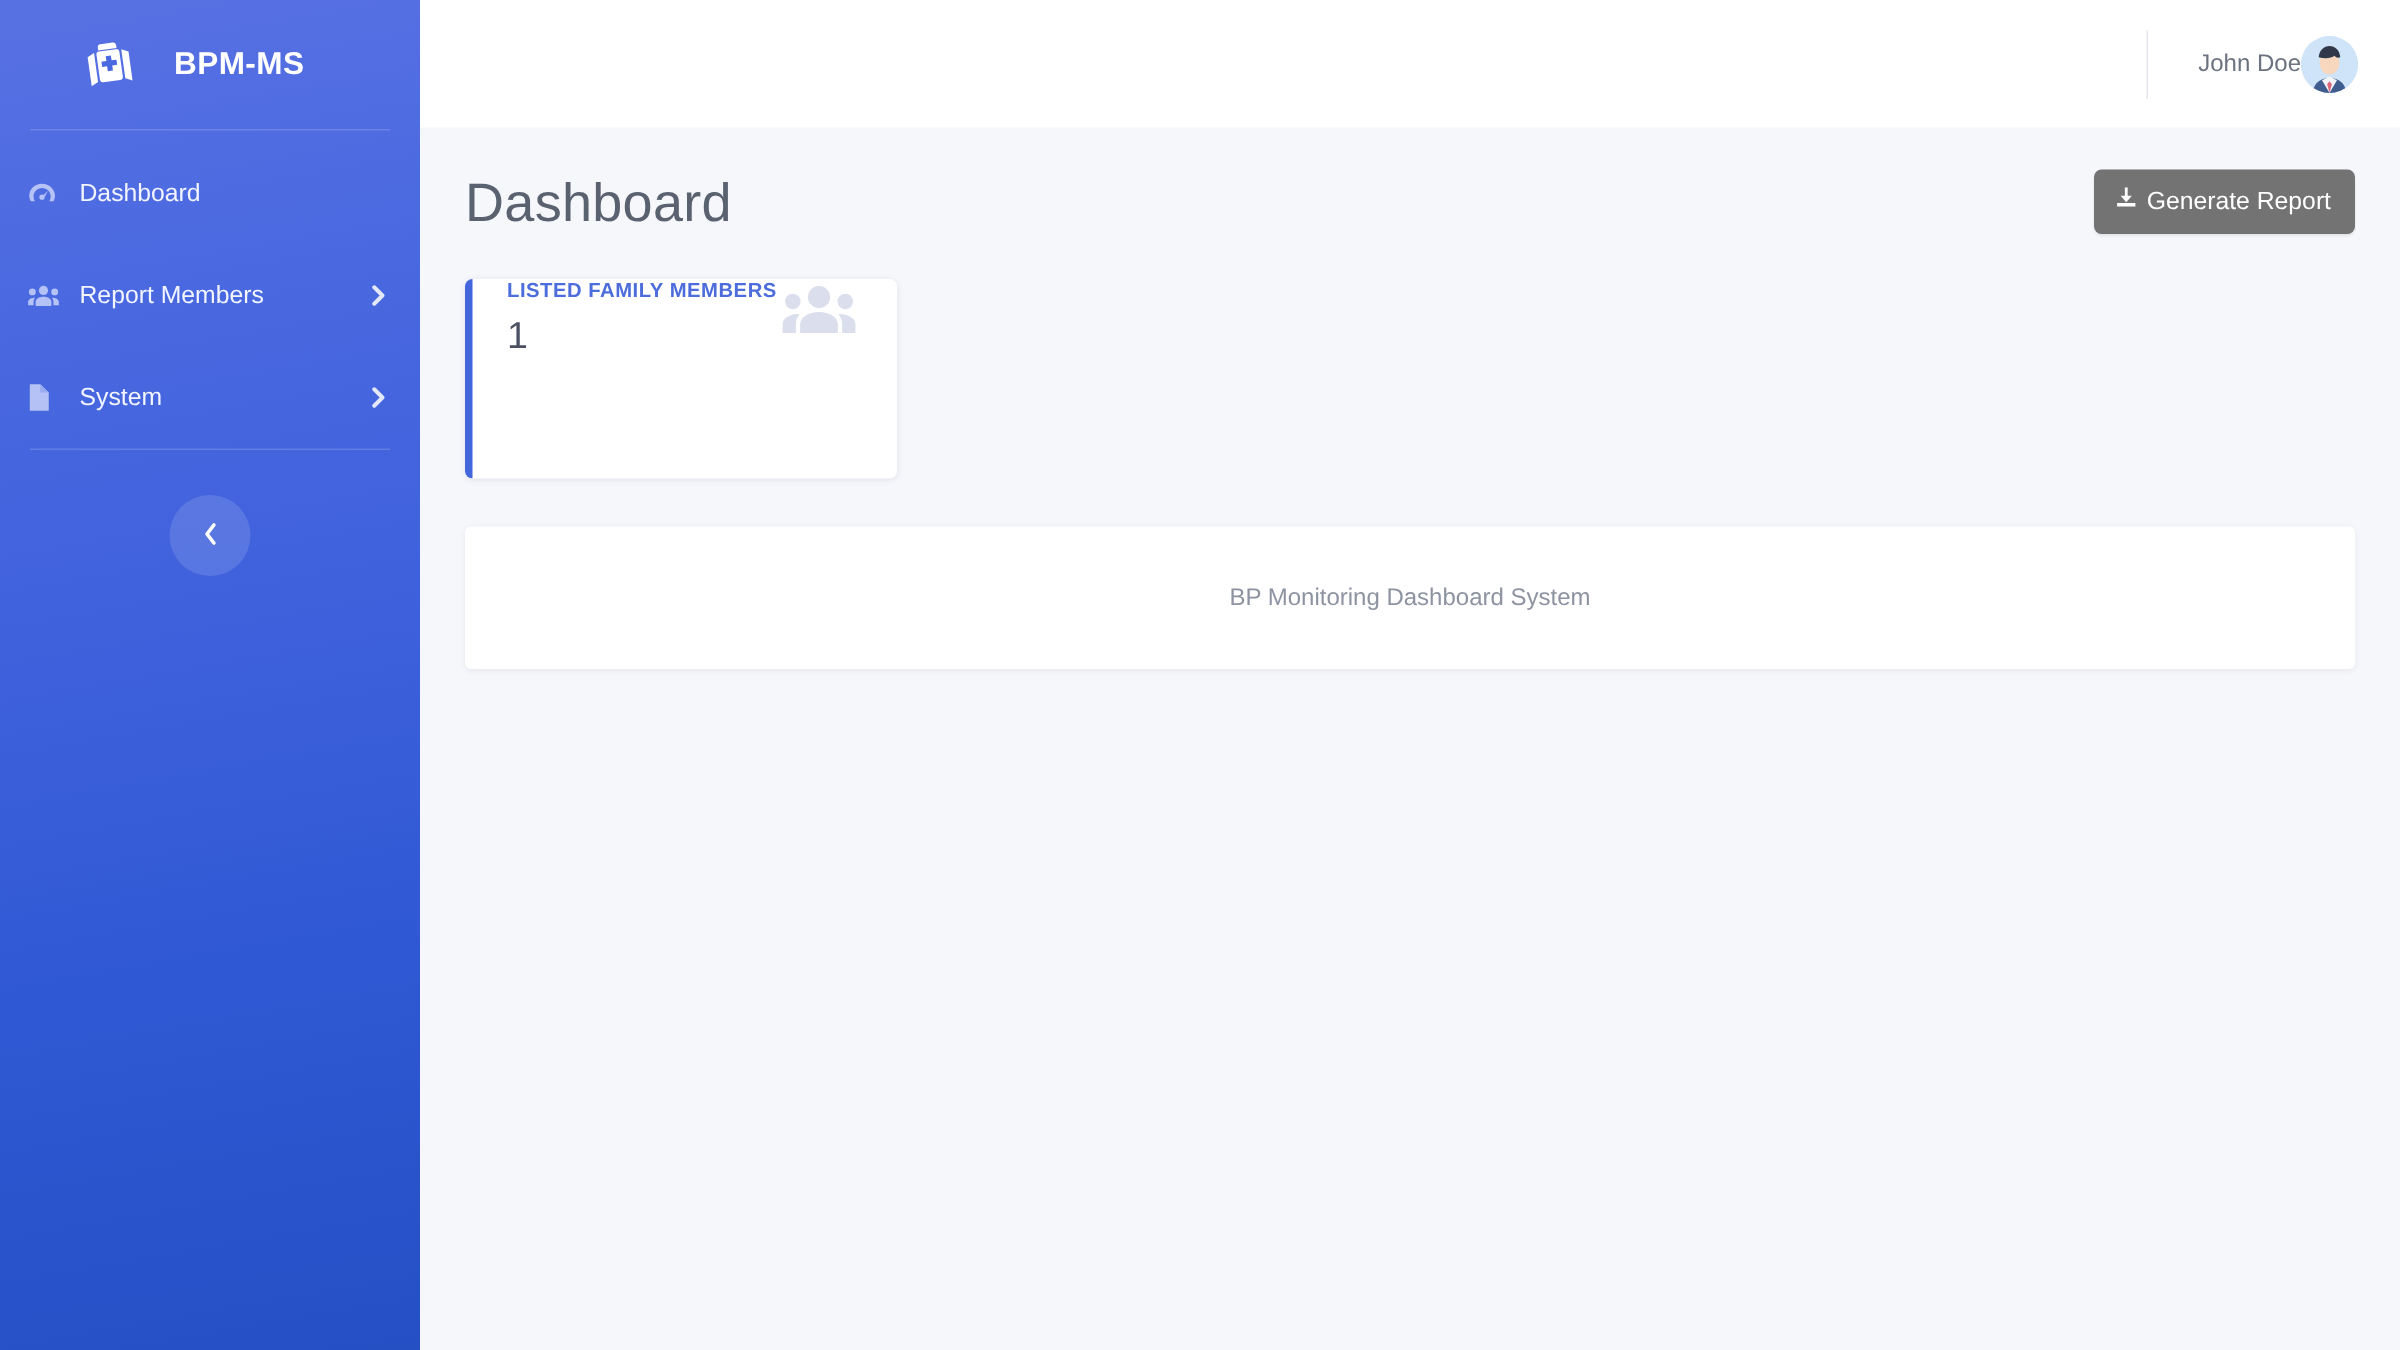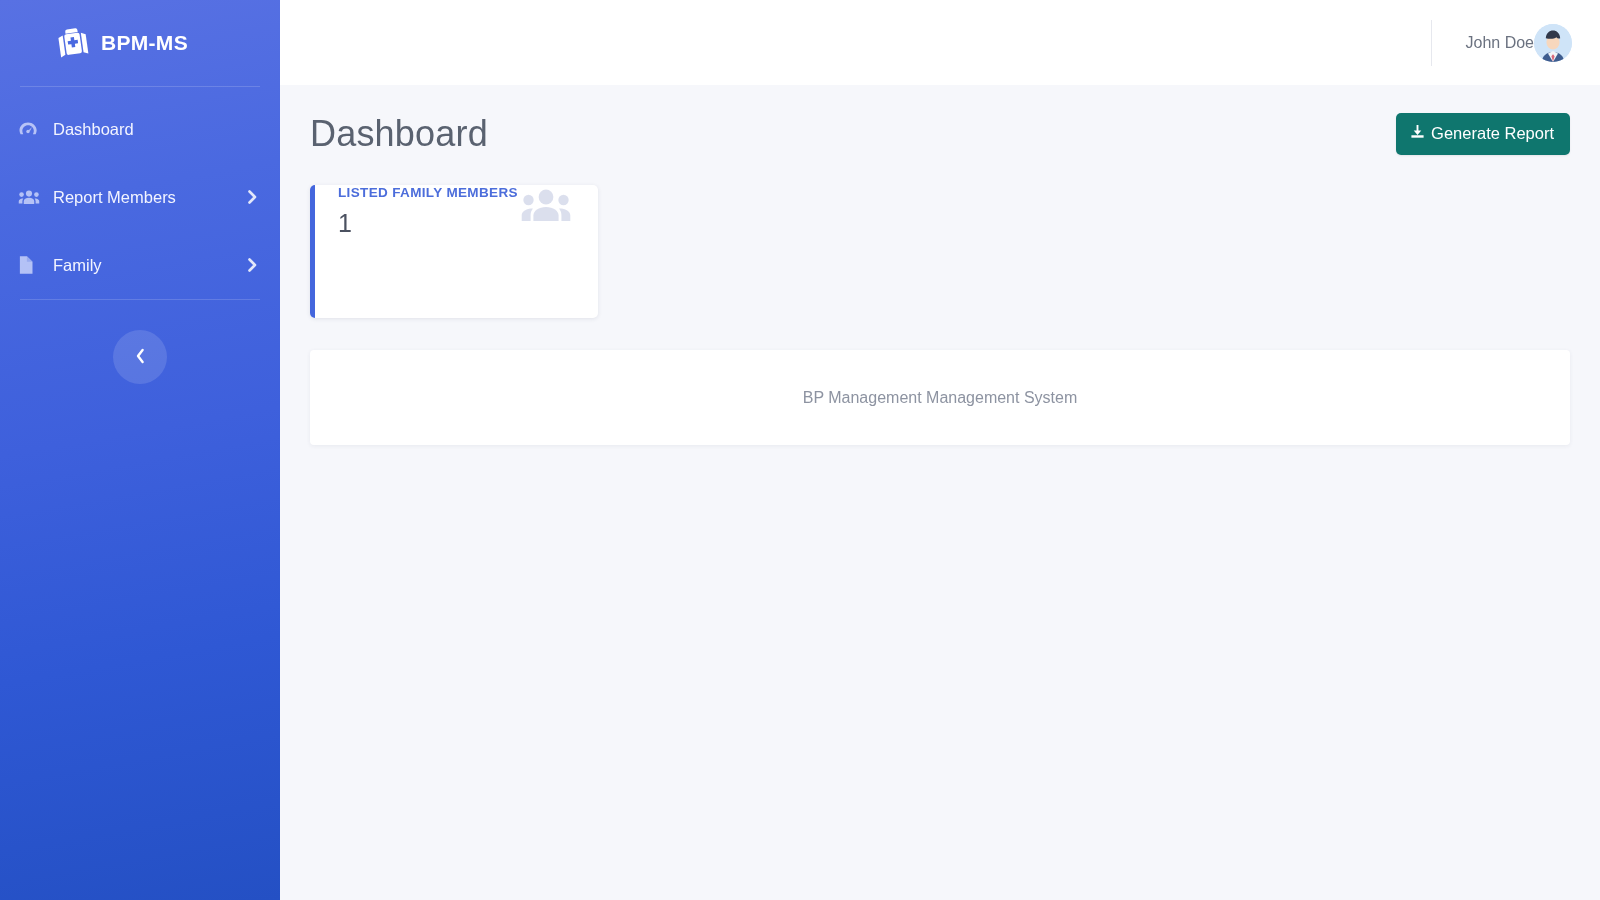--- a/index.html
+++ b/index.html
@@ -16,21 +16,21 @@
   .sidebar {
     width: 280px; height: 900px; flex: 0 0 280px;
     background: linear-gradient(170deg, #5871e3 0%, #4a69e0 22%, #3e60dc 48%, #2f58d4 72%, #2450c4 100%);
     position: relative;
     color: #ffffff;
   }
   .brand {
     height: 86px;
     display: flex; align-items: center;
     padding-left: 50px;
-    gap: 5px;
+    gap: 20px;
   }
   .brand-logo {
     width: 46px; height: 46px;
     display: flex; align-items: center; justify-content: center;
     transform: rotate(-8deg);
   }
   .brand-title {
     font-size: 21px; font-weight: bold;
     letter-spacing: .3px;
     color: #ffffff;
@@ -105,21 +105,21 @@
 
   .page-head {
     display: flex; align-items: center; justify-content: space-between;
     padding-top: 28px; padding-bottom: 6px;
   }
   .page-title {
     font-size: 36px; font-weight: normal;
     color: #5a6270; letter-spacing: .2px;
   }
   .btn-report {
-    background: #0f766e;
+    background: #737373;
     color: #ffffff;
     border: none;
     border-radius: 5px;
     font-size: 16.5px;
     padding: 11px 16px 12px 14px;
     display: inline-flex; align-items: center; gap: 6px;
     cursor: pointer;
     box-shadow: 0 1px 2px rgba(0,0,0,.08);
     font-family: "Liberation Sans", sans-serif;
   }
@@ -220,21 +220,21 @@
       </div>
 
 
       <div class="nav-item">
         <span class="nav-icon">
           <svg width="16" height="20" viewBox="0 0 17 21" fill="#dfe5ff" aria-hidden="true">
             <path d="M2 1.2h7.4L15.4 7v12.8H2Z"></path>
             <path d="M9.4 1.2 15.4 7h-6Z" fill="#b9c6f7"></path>
           </svg>
         </span>
-        <span class="nav-label">Family</span>
+        <span class="nav-label">System</span>
         <span class="nav-caret">
           <svg width="11" height="16" viewBox="0 0 11 16" fill="none" stroke="#ffffff" stroke-width="2.6" stroke-linecap="round" stroke-linejoin="round" aria-hidden="true">
             <path d="M2.5 2.5 L8 8 L2.5 13.5"></path>
           </svg>
         </span>
       </div>
     </nav>
 
     <div class="side-divider"></div>
 
@@ -296,18 +296,18 @@
               <path d="M26 22c-7.3 0-12.6 3.8-12.6 8.4V36h25.2v-5.6C38.6 25.8 33.3 22 26 22Z"></path>
               <path d="M11 23.4c-5.4.5-9.3 3.3-9.3 6.8V36h8.9v-5.9c0-2.5.9-4.8 2.4-6.6Z"></path>
               <path d="M41 23.4c5.4.5 9.3 3.3 9.3 6.8V36h-8.9v-5.9c0-2.5-.9-4.8-2.4-6.6Z"></path>
             </svg>
           </span>
         </div>
 
       </div>
 
       <div class="panel">
-        <span class="panel-text">BP Management Management System</span>
+        <span class="panel-text">BP Monitoring Dashboard System</span>
       </div>
 
     </section>
   </div>
 </div>
 
 </body></html>

